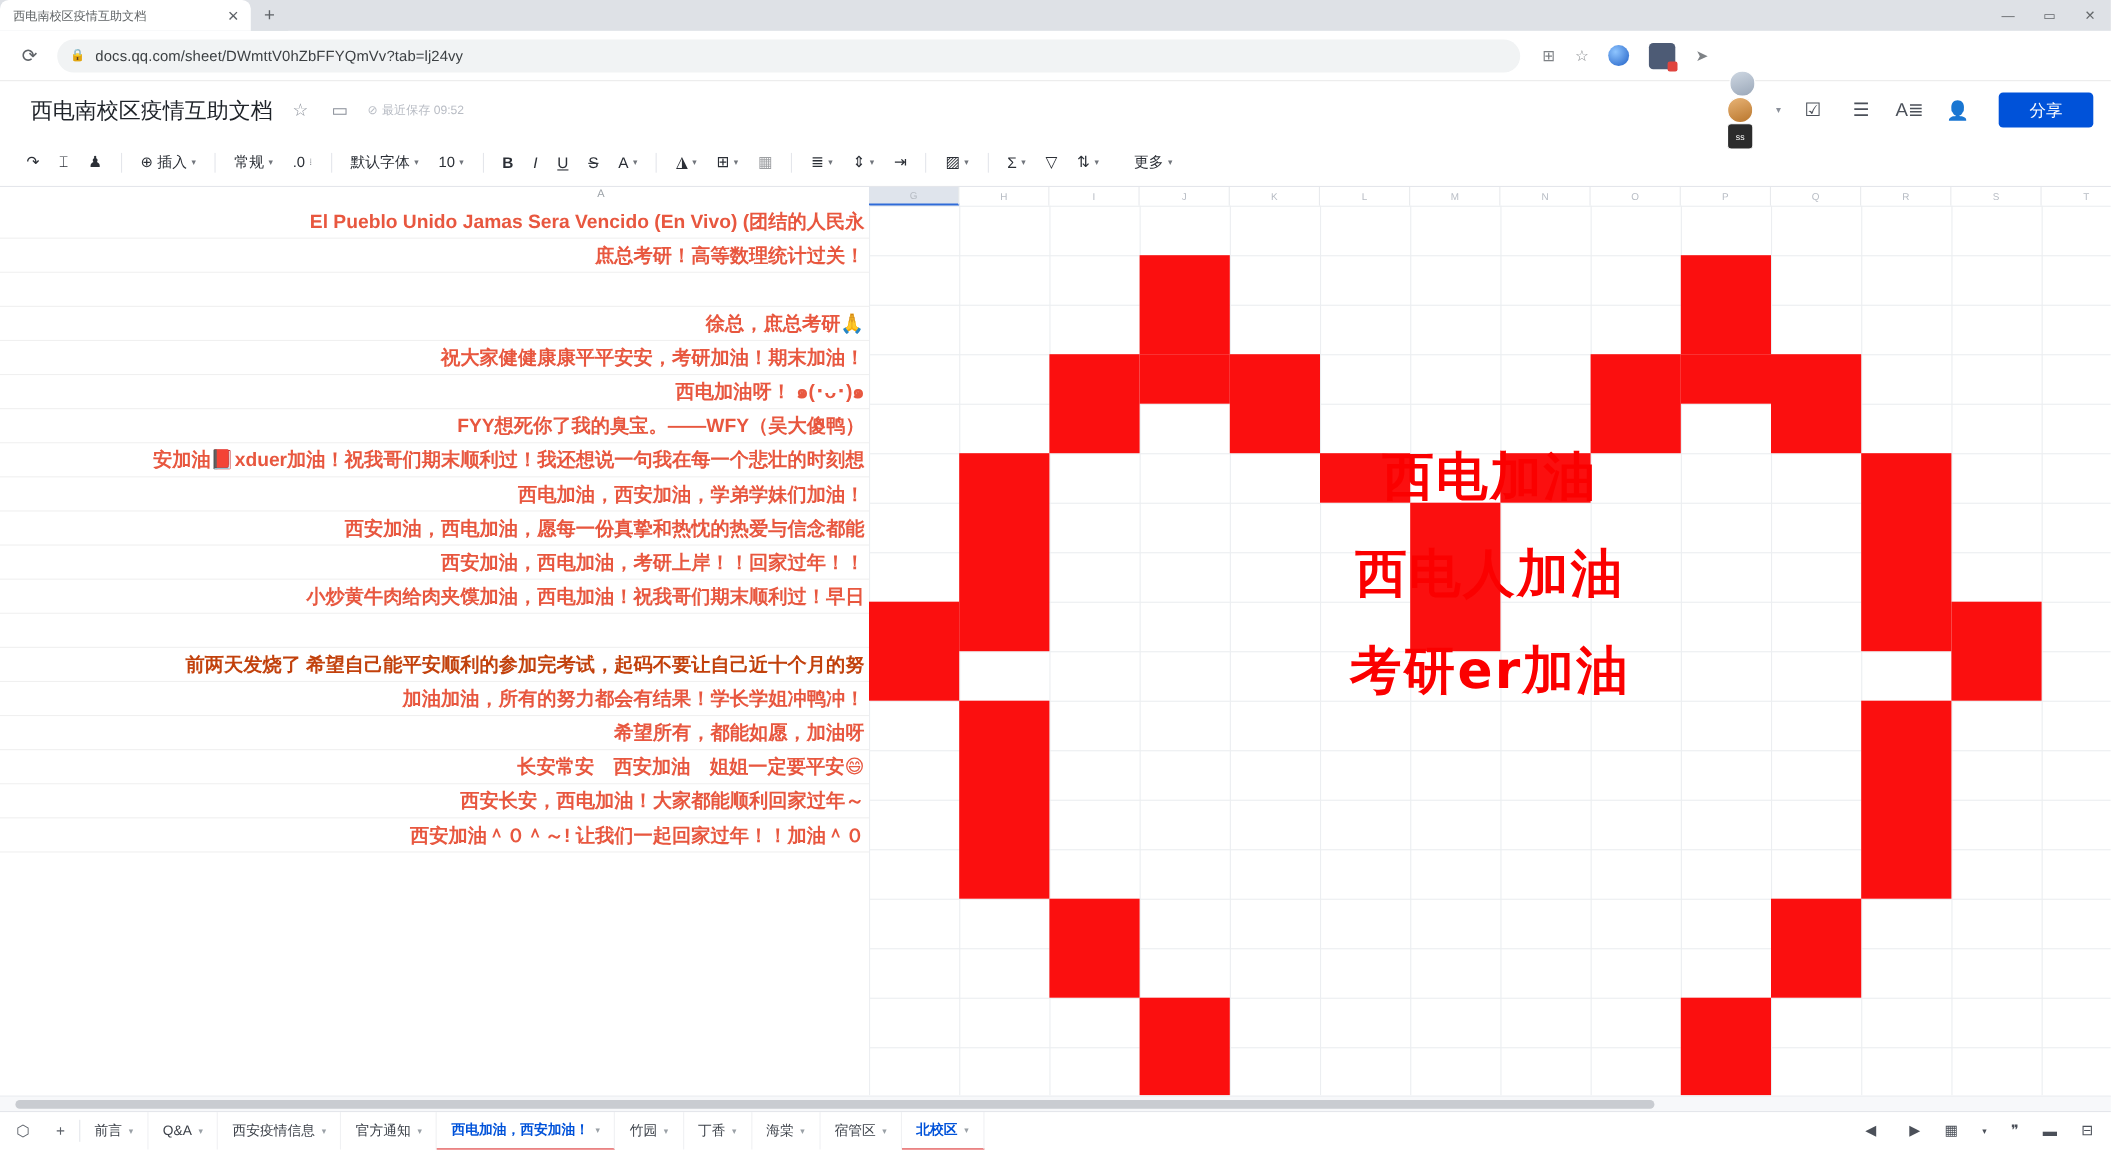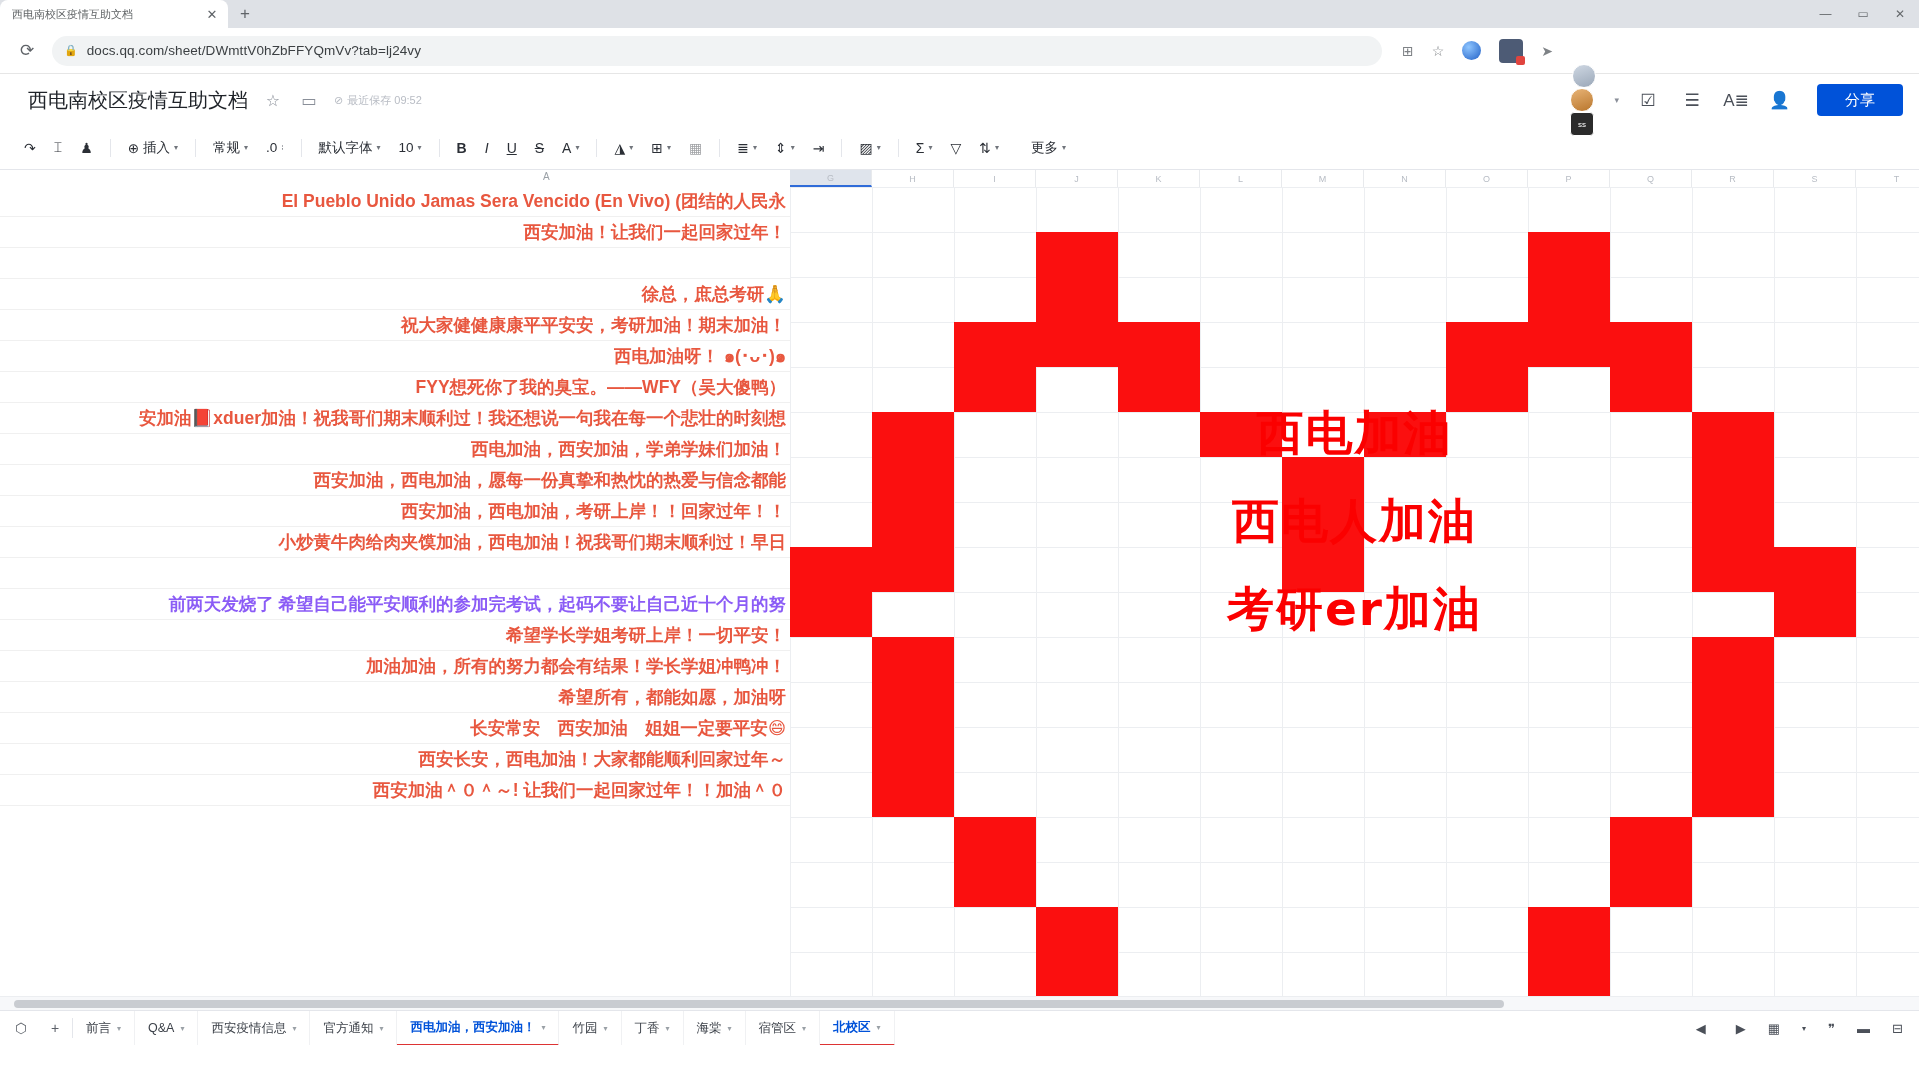--- a/index.html
+++ b/index.html
@@ -240,21 +240,21 @@
     display: flex;
     align-items: center;
     justify-content: flex-end;
     padding-right: 4px;
     font-size: 17.5px;
     font-weight: bold;
     color: #e8573f;
     white-space: nowrap;
     overflow: visible;
   }
-  .wish-row.blue { color: #8b5cf6; }
+  .wish-row.blue { color: #c2410c; }
   .wish-row .inner { display: inline-block; }
 
   
   .grid-pane {
     position: absolute;
     left: 790px; top: 0;
     width: 1129px; height: 826px;
     background: #fff;
     overflow: hidden;
   }
@@ -482,21 +482,21 @@
 
   <div class="left-pane">
     <div class="colhdr-left">
       <span class="chl">A</span>
     </div>
     <div class="wish-rows" id="wishRows">
         <div class="wish-row">
           <span class="inner">El Pueblo Unido Jamas Sera Vencido (En Vivo) (团结的人民永</span>
         </div>
         <div class="wish-row">
-          <span class="inner">西安加油！让我们一起回家过年！</span>
+          <span class="inner">庶总考研！高等数理统计过关！</span>
         </div>
         <div class="wish-row">
           <span class="inner"></span>
         </div>
         <div class="wish-row">
           <span class="inner">徐总，庶总考研🙏</span>
         </div>
         <div class="wish-row">
           <span class="inner">祝大家健健康康平平安安，考研加油！期末加油！</span>
         </div>
@@ -519,23 +519,20 @@
           <span class="inner">西安加油，西电加油，考研上岸！！回家过年！！</span>
         </div>
         <div class="wish-row">
           <span class="inner">小炒黄牛肉给肉夹馍加油，西电加油！祝我哥们期末顺利过！早日</span>
         </div>
         <div class="wish-row">
           <span class="inner"></span>
         </div>
         <div class="wish-row blue">
           <span class="inner">前两天发烧了 希望自己能平安顺利的参加完考试，起码不要让自己近十个月的努</span>
-        </div>
-        <div class="wish-row">
-          <span class="inner">希望学长学姐考研上岸！一切平安！</span>
         </div>
         <div class="wish-row">
           <span class="inner">加油加油，所有的努力都会有结果！学长学姐冲鸭冲！</span>
         </div>
         <div class="wish-row">
           <span class="inner">希望所有，都能如愿，加油呀</span>
         </div>
         <div class="wish-row">
           <span class="inner">长安常安　西安加油　姐姐一定要平安😄</span>
         </div>

